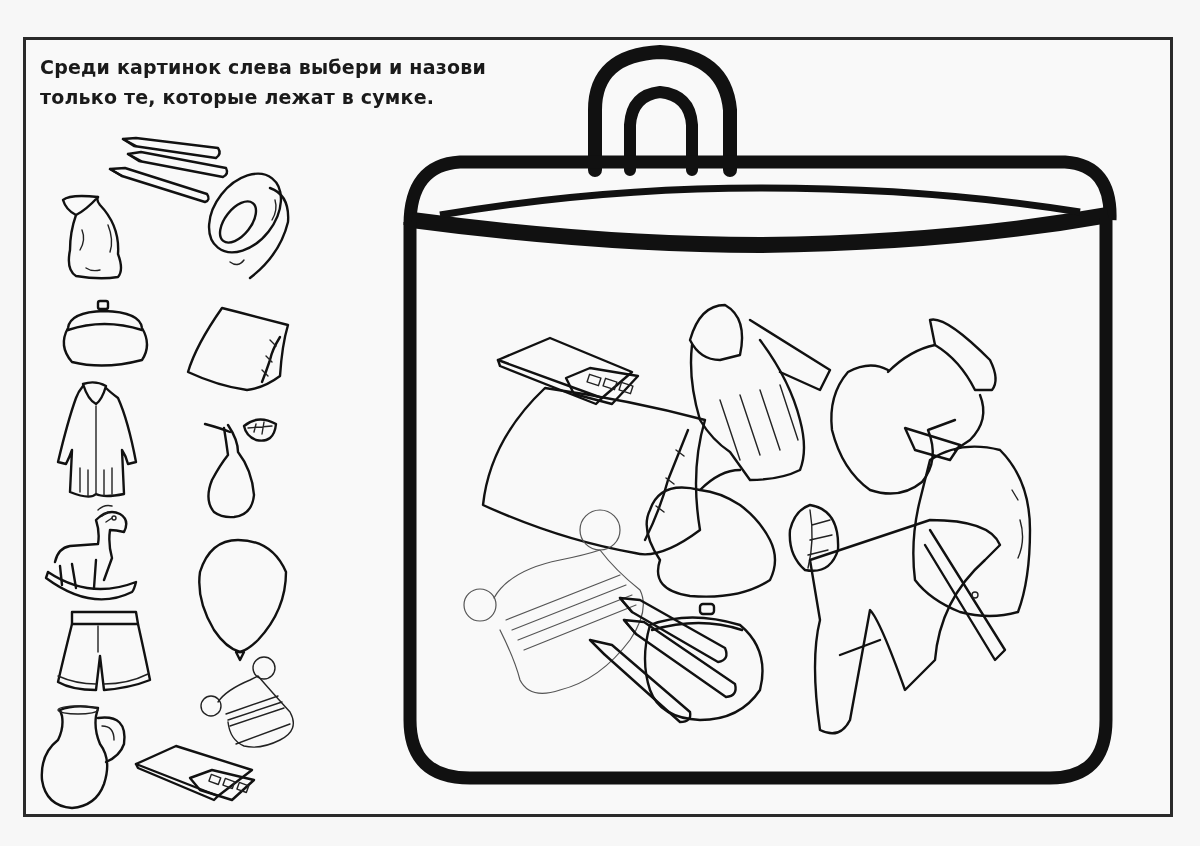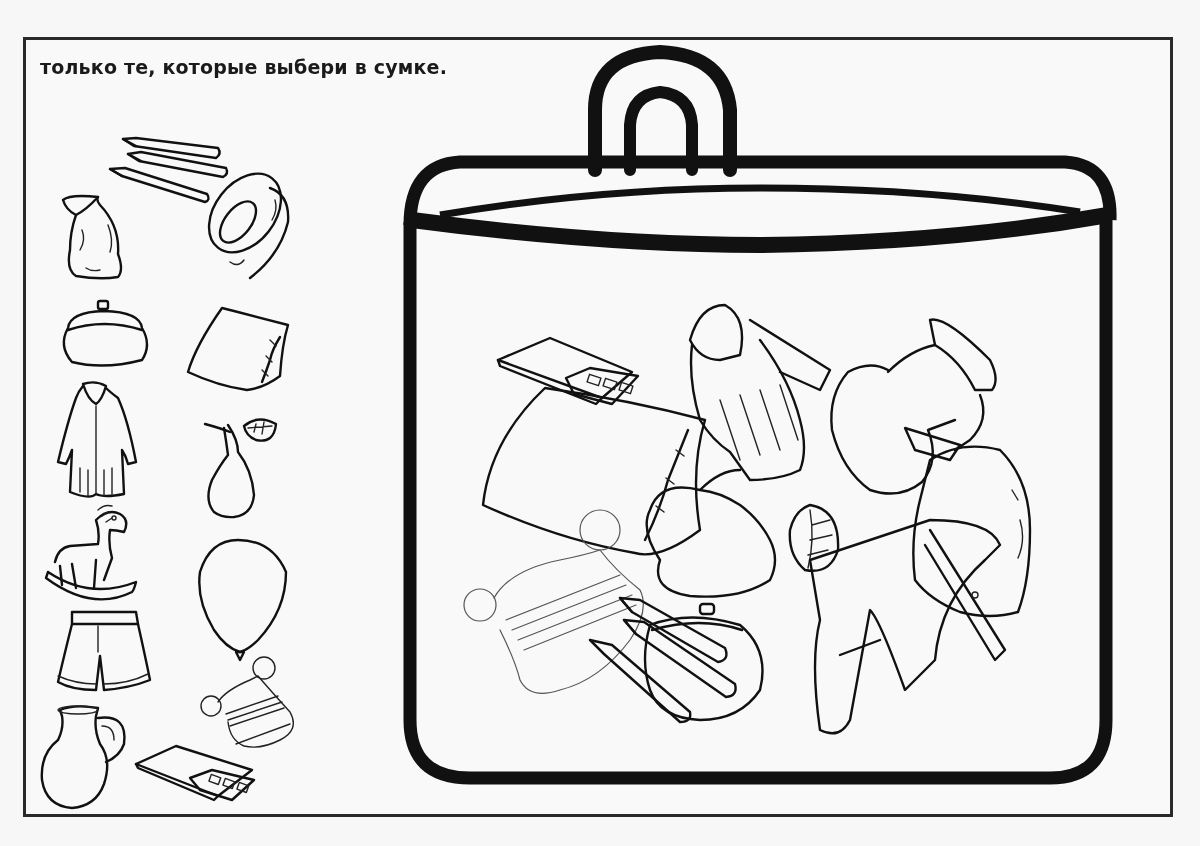--- a/index.html
+++ b/index.html
@@ -38,21 +38,22 @@
   svg .thin { fill: none; stroke: #222; stroke-width: 1.4; stroke-linecap: round; stroke-linejoin: round; }
   svg .faint { fill: none; stroke: #555; stroke-width: 1.2; stroke-linecap: round; stroke-linejoin: round; }
   .hotspot { position: absolute; pointer-events: auto; }
 </style>
 </head>
 <body>
 
 <div class="frame"></div>
 
 <div class="instructions">
-  <div>только те, которые выбери в сумке.</div>
+  <div>Среди картинок слева выбери и назови</div>
+  <div>только те, которые лежат в сумке.</div>
 </div>
 
 <svg class="art" viewBox="0 0 1200 846" xmlns="http://www.w3.org/2000/svg">
 
   <g>
     <path class="ln" d="M123,139 L136,138 L218,148 Q222,154 216,158 L134,146 Z"></path>
     <path class="ln" d="M123,139 L136,146"></path>
     <path class="ln" d="M128,154 L141,152 L226,168 Q229,174 223,177 L139,161 Z"></path>
     <path class="ln" d="M128,154 L141,161"></path>
     <path class="ln" d="M110,169 L125,168 L207,194 Q211,200 205,202 L122,176 Z"></path>

